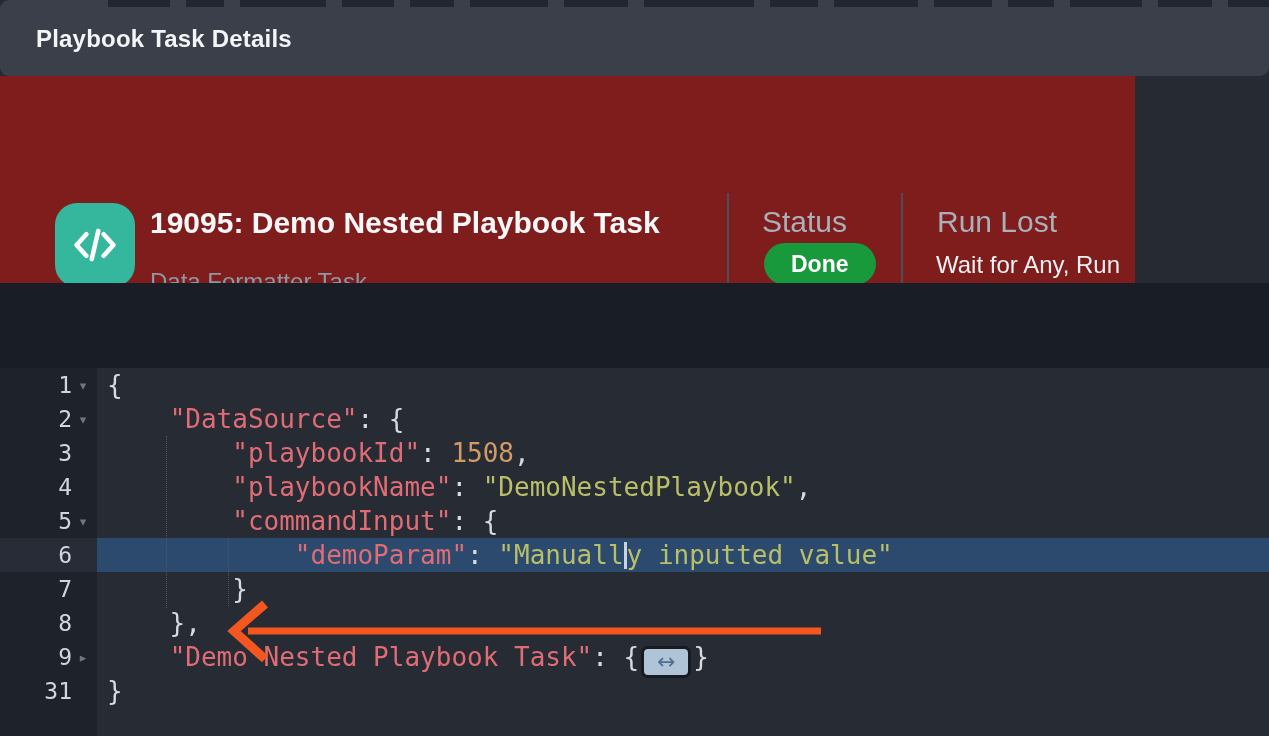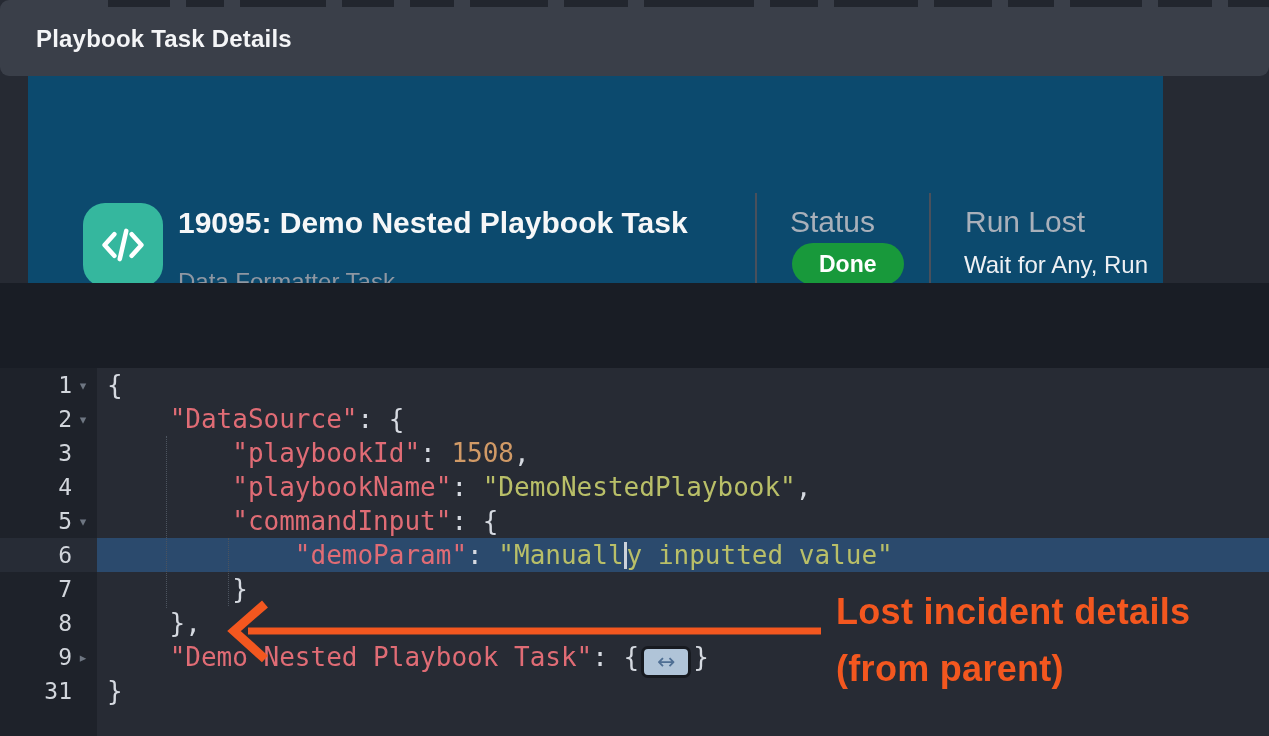--- a/index.html
+++ b/index.html
@@ -8,21 +8,21 @@
 
   
   .topbar{position:absolute;left:0;top:0;width:1269px;height:76px;background:#3a3f49;border-radius:9px;}
   .clip-strip{position:absolute;left:0;top:0;width:1269px;height:7px;display:flex;
               gap:16px;padding-left:108px;overflow:hidden;}
   .clip-strip div{height:7px;background:#22262e;flex:0 0 auto;}
   .modal-title{position:absolute;left:36px;top:25px;font-size:24px;font-weight:bold;
                color:#f4f5f7;letter-spacing:.2px;}
 
   
-  .header-card{position:absolute;left:0;top:76px;width:1135px;height:207px;background:#0c4a6e;margin-left:28px;}
+  .header-card{position:absolute;left:0;top:76px;width:1135px;height:207px;background:#7f1d1d;}
   .task-icon{position:absolute;left:55px;top:127px;width:80px;height:84px;border-radius:22px;
              background:#35b79e;display:flex;align-items:center;justify-content:center;}
   .task-title{position:absolute;left:150px;top:130px;font-size:30px;font-weight:bold;color:#f6f7f8;}
   .task-subtitle{position:absolute;left:150px;top:192px;font-size:24px;color:#8f97a2;}
   .vdiv{position:absolute;top:117px;width:2px;height:100px;background:#4a505b;}
   .vdiv.d1{left:727px}.vdiv.d2{left:901px}
   .field-label{position:absolute;top:129px;font-size:30px;color:#a9b0ba;}
   .status-label{left:762px}.runmode-label{left:937px}
   .status-badge{position:absolute;left:764px;top:167px;height:42px;padding:0 27px;
                 background:#18993b;border-radius:21px;display:flex;align-items:center;
@@ -174,18 +174,14 @@
         <div class="code-row"><span class="tok-punct">    },</span></div>
         <div class="code-row"><span class="tok-punct">    </span><span class="tok-key">"Demo Nested Playbook Task"</span><span class="tok-punct">: {</span><span class="collapse-widget">↔</span><span class="tok-punct">}</span></div>
         <div class="code-row"><span class="tok-punct">}</span></div>
       </div>
   </div>
 
   <svg class="anno-svg" width="1269" height="736" viewBox="0 0 1269 736">
     <line x1="248" y1="631" x2="821" y2="631" stroke="#f3571f" stroke-width="7"></line>
     <polyline points="265,604 234,631 265,659" fill="none" stroke="#f3571f" stroke-width="9" stroke-linejoin="miter"></polyline>
   </svg>
-  <div class="anno-text">
-    <div>Lost incident details</div>
-    <div>(from parent)</div>
-  </div>
 
 </div>
 
 </body></html>

